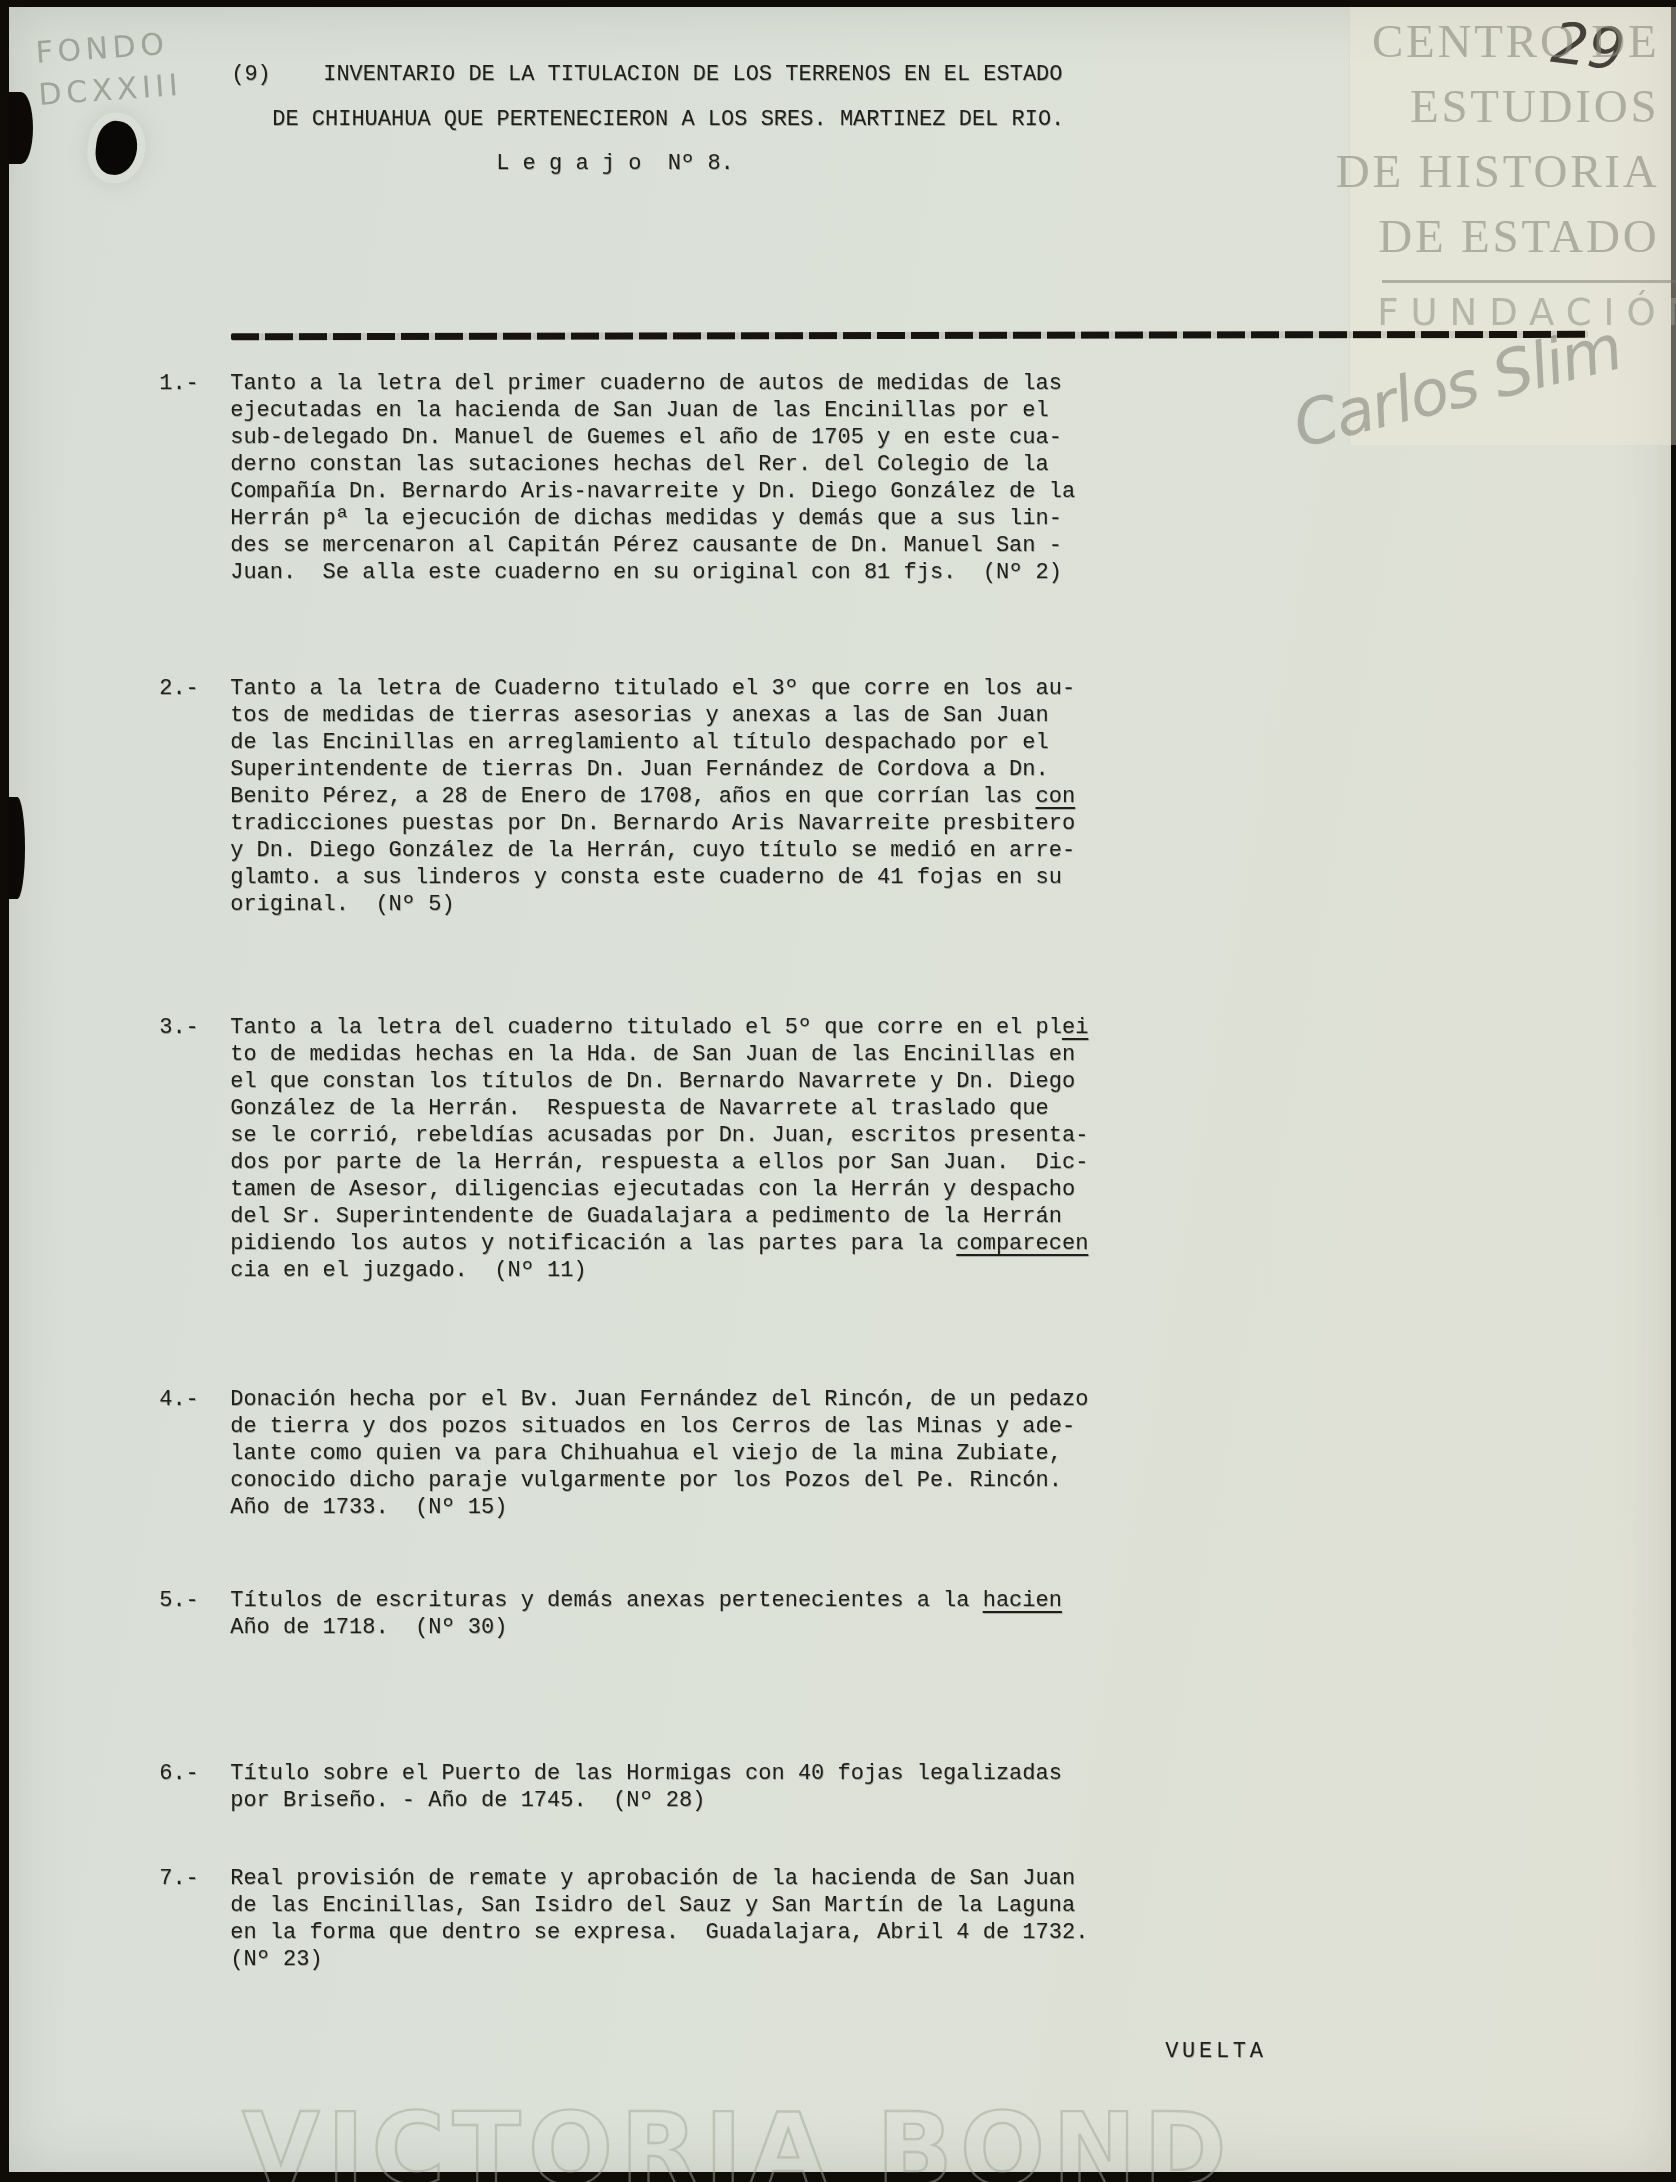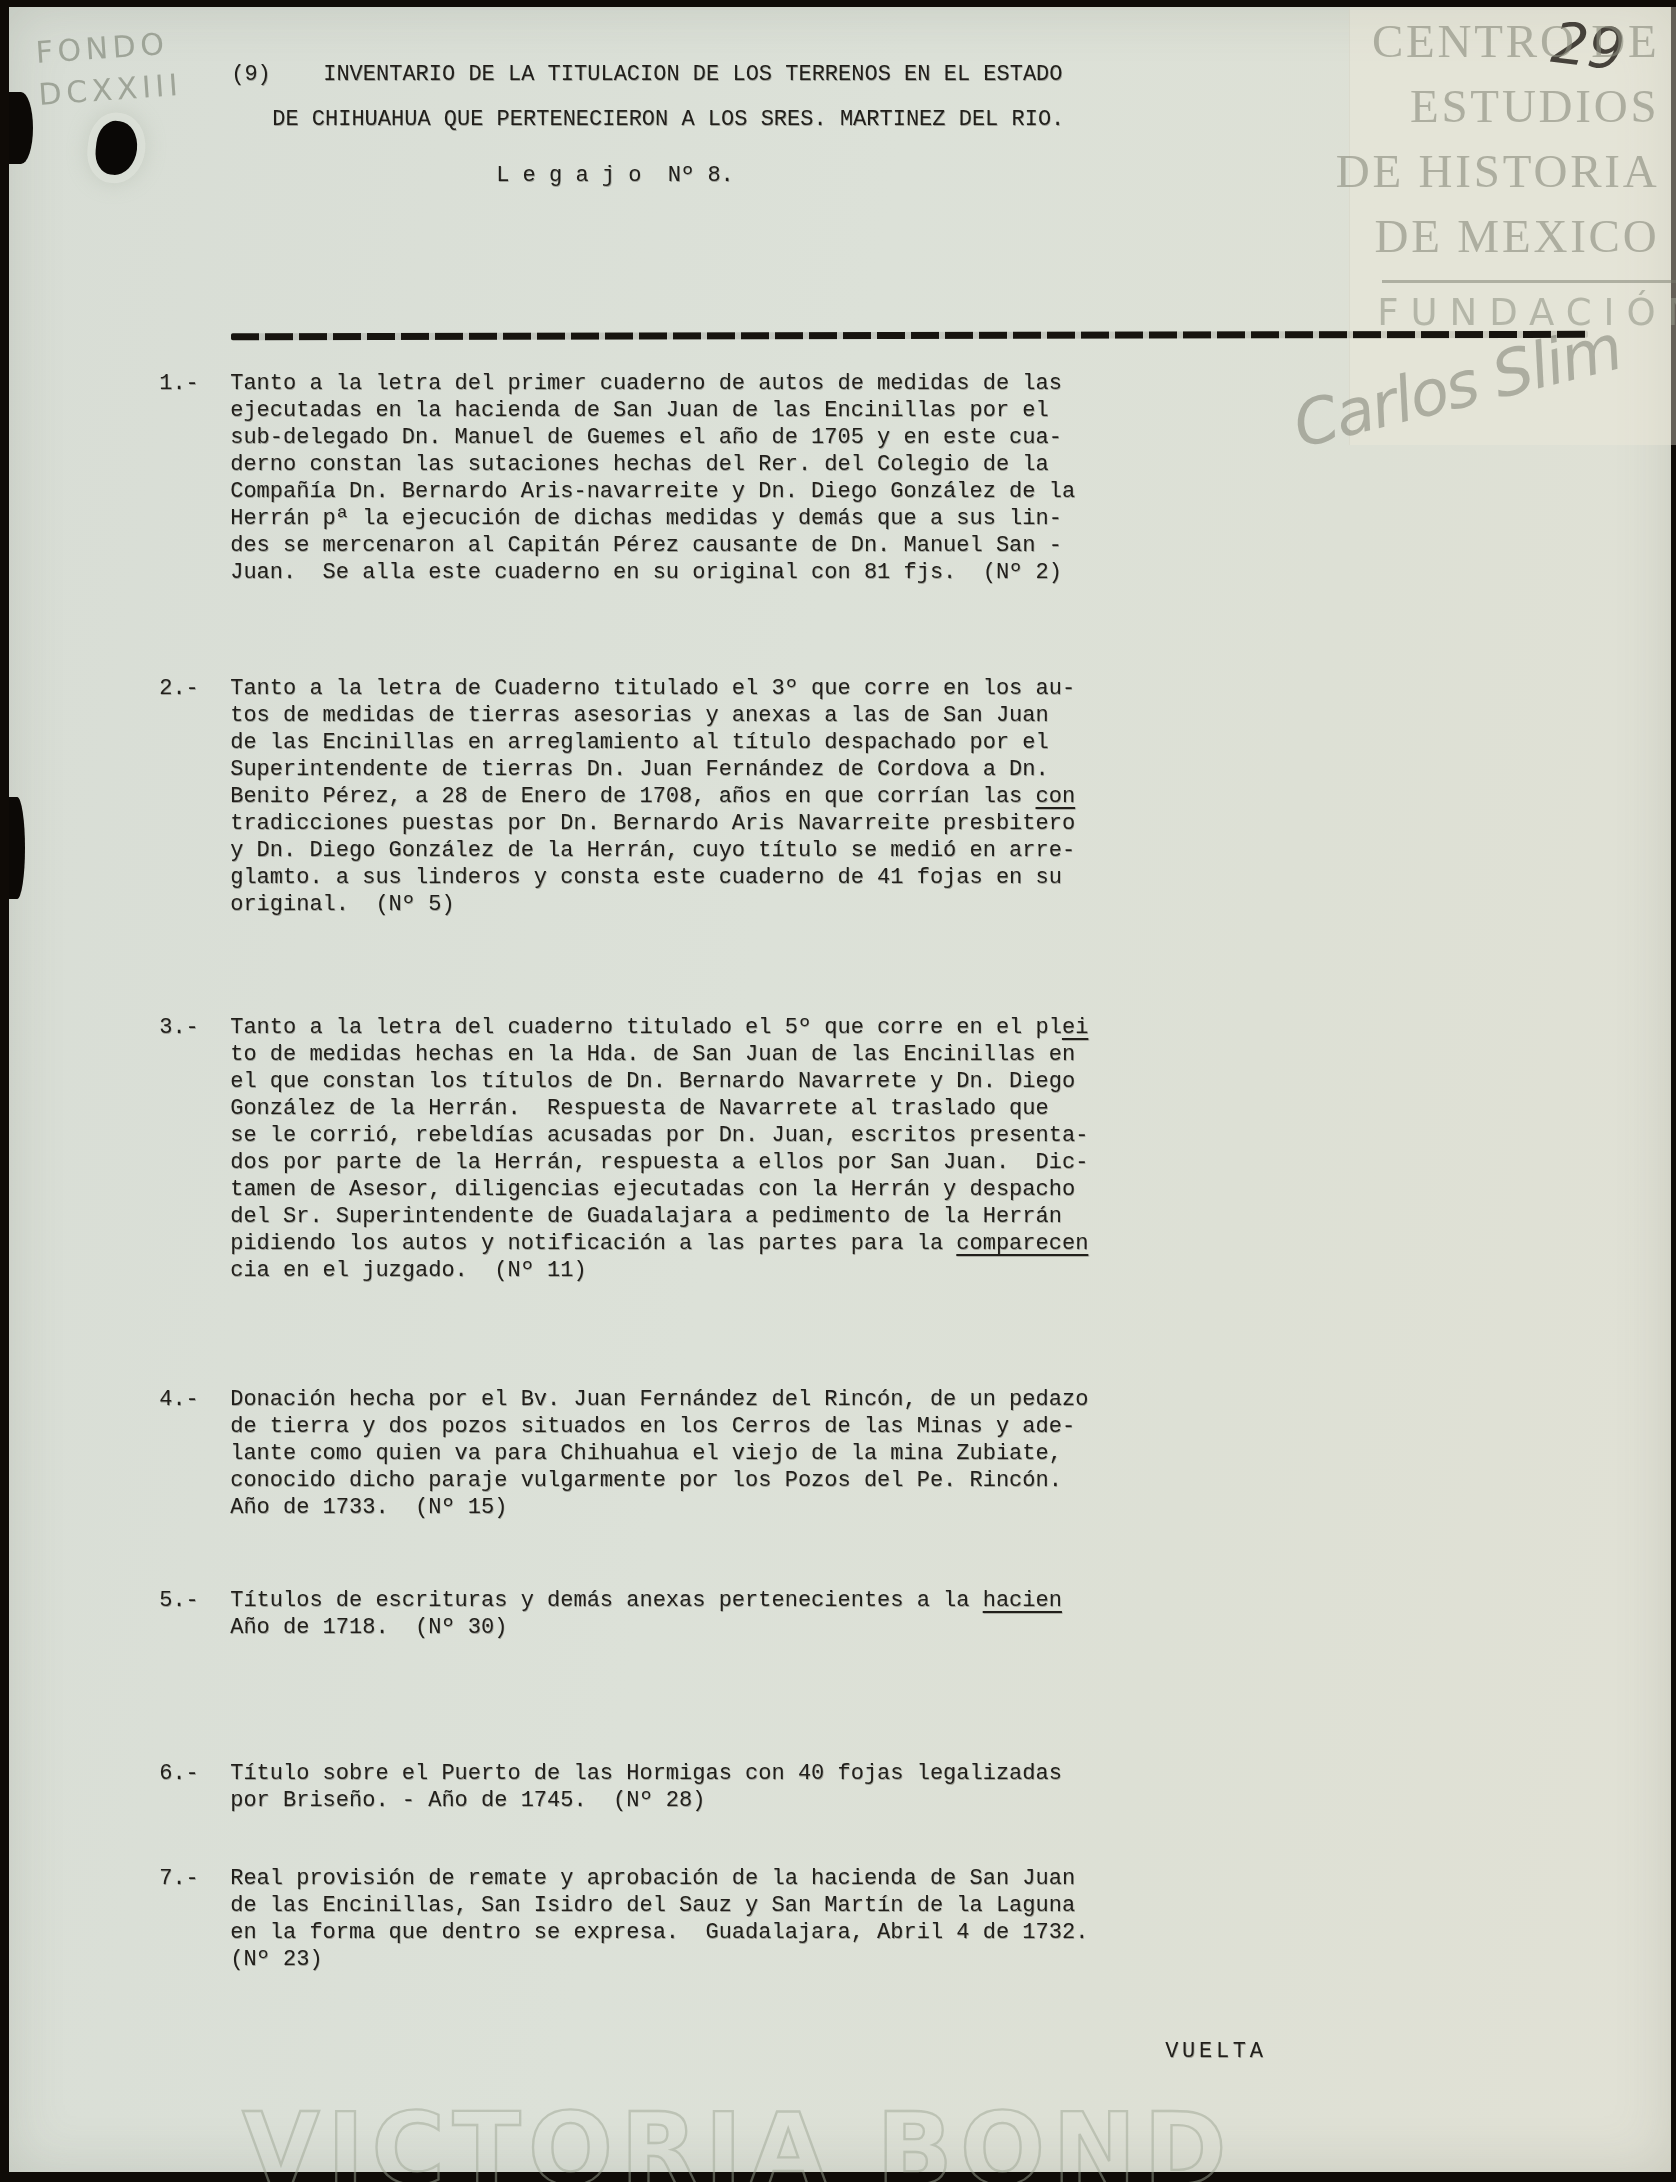--- a/index.html
+++ b/index.html
@@ -60,21 +60,21 @@
   .wm-brand{
     position:absolute;left:233px;top:2084px;
     font-family:"DejaVu Sans",sans-serif;font-weight:bold;font-size:100px;letter-spacing:7.4px;
     color:transparent;-webkit-text-stroke:2.3px rgba(158,165,148,0.5);
   }
   
   .typed{color:#211f1b;text-shadow:0.6px 0.8px 0 rgba(45,42,37,0.35);}
   .hdr-index{position:absolute;left:222px;top:55px;font-size:22px;}
   .hdr-line1{position:absolute;left:314px;top:55px;font-size:22px;white-space:pre;}
   .hdr-line2{position:absolute;left:263px;top:100px;font-size:22px;white-space:pre;}
-  .legajo{position:absolute;left:487px;top:156px;font-size:22px;white-space:pre;}
+  .legajo{position:absolute;left:487px;top:144px;font-size:22px;white-space:pre;}
   .dashed-rule{
     position:absolute;left:222px;top:325px;width:1357px;height:6.5px;
     background:repeating-linear-gradient(90deg,#17140f 0 28px,rgba(23,20,15,0.12) 28px 34px);
     border-radius:1.8px;transform:rotate(-0.1deg);
   }
   .items{position:absolute;left:0;top:0;width:100%;}
   .item{position:absolute;left:150px;width:1108px;display:flex;}
   .item-num{width:71px;font-size:22px;line-height:27px;flex:0 0 71px;}
   .item-body{font-size:22px;line-height:27px;white-space:pre;}
   .item-body .u{text-decoration:underline;text-underline-offset:4.6px;text-decoration-thickness:1.8px;}
@@ -92,21 +92,21 @@
     <div class="hand29">29</div>
 
     <div class="edge-blob1"></div>
     <div class="edge-blob2"></div>
     <div class="hole"></div>
 
     <div class="wm-center" id="wm-center">
         <div>CENTRO DE</div>
         <div>ESTUDIOS</div>
         <div>DE HISTORIA</div>
-        <div>DE MEXICO</div>
+        <div>DE ESTADO</div>
       </div>
     <div class="wm-line-rule"></div>
     <div class="wm-fundacion">FUNDACIÓN</div>
     <div class="wm-signature">Carlos Slim</div>
     <div class="wm-brand">VICTORIA BOND</div>
 
     <div class="typed hdr-index">(9)</div>
     <div class="typed hdr-line1">INVENTARIO DE LA TITULACION DE LOS TERRENOS EN EL ESTADO</div>
     <div class="typed hdr-line2">DE CHIHUAHUA QUE PERTENECIERON A LOS SRES. MARTINEZ DEL RIO.</div>
     <div class="typed legajo">L e g a j o  Nº 8.</div>

